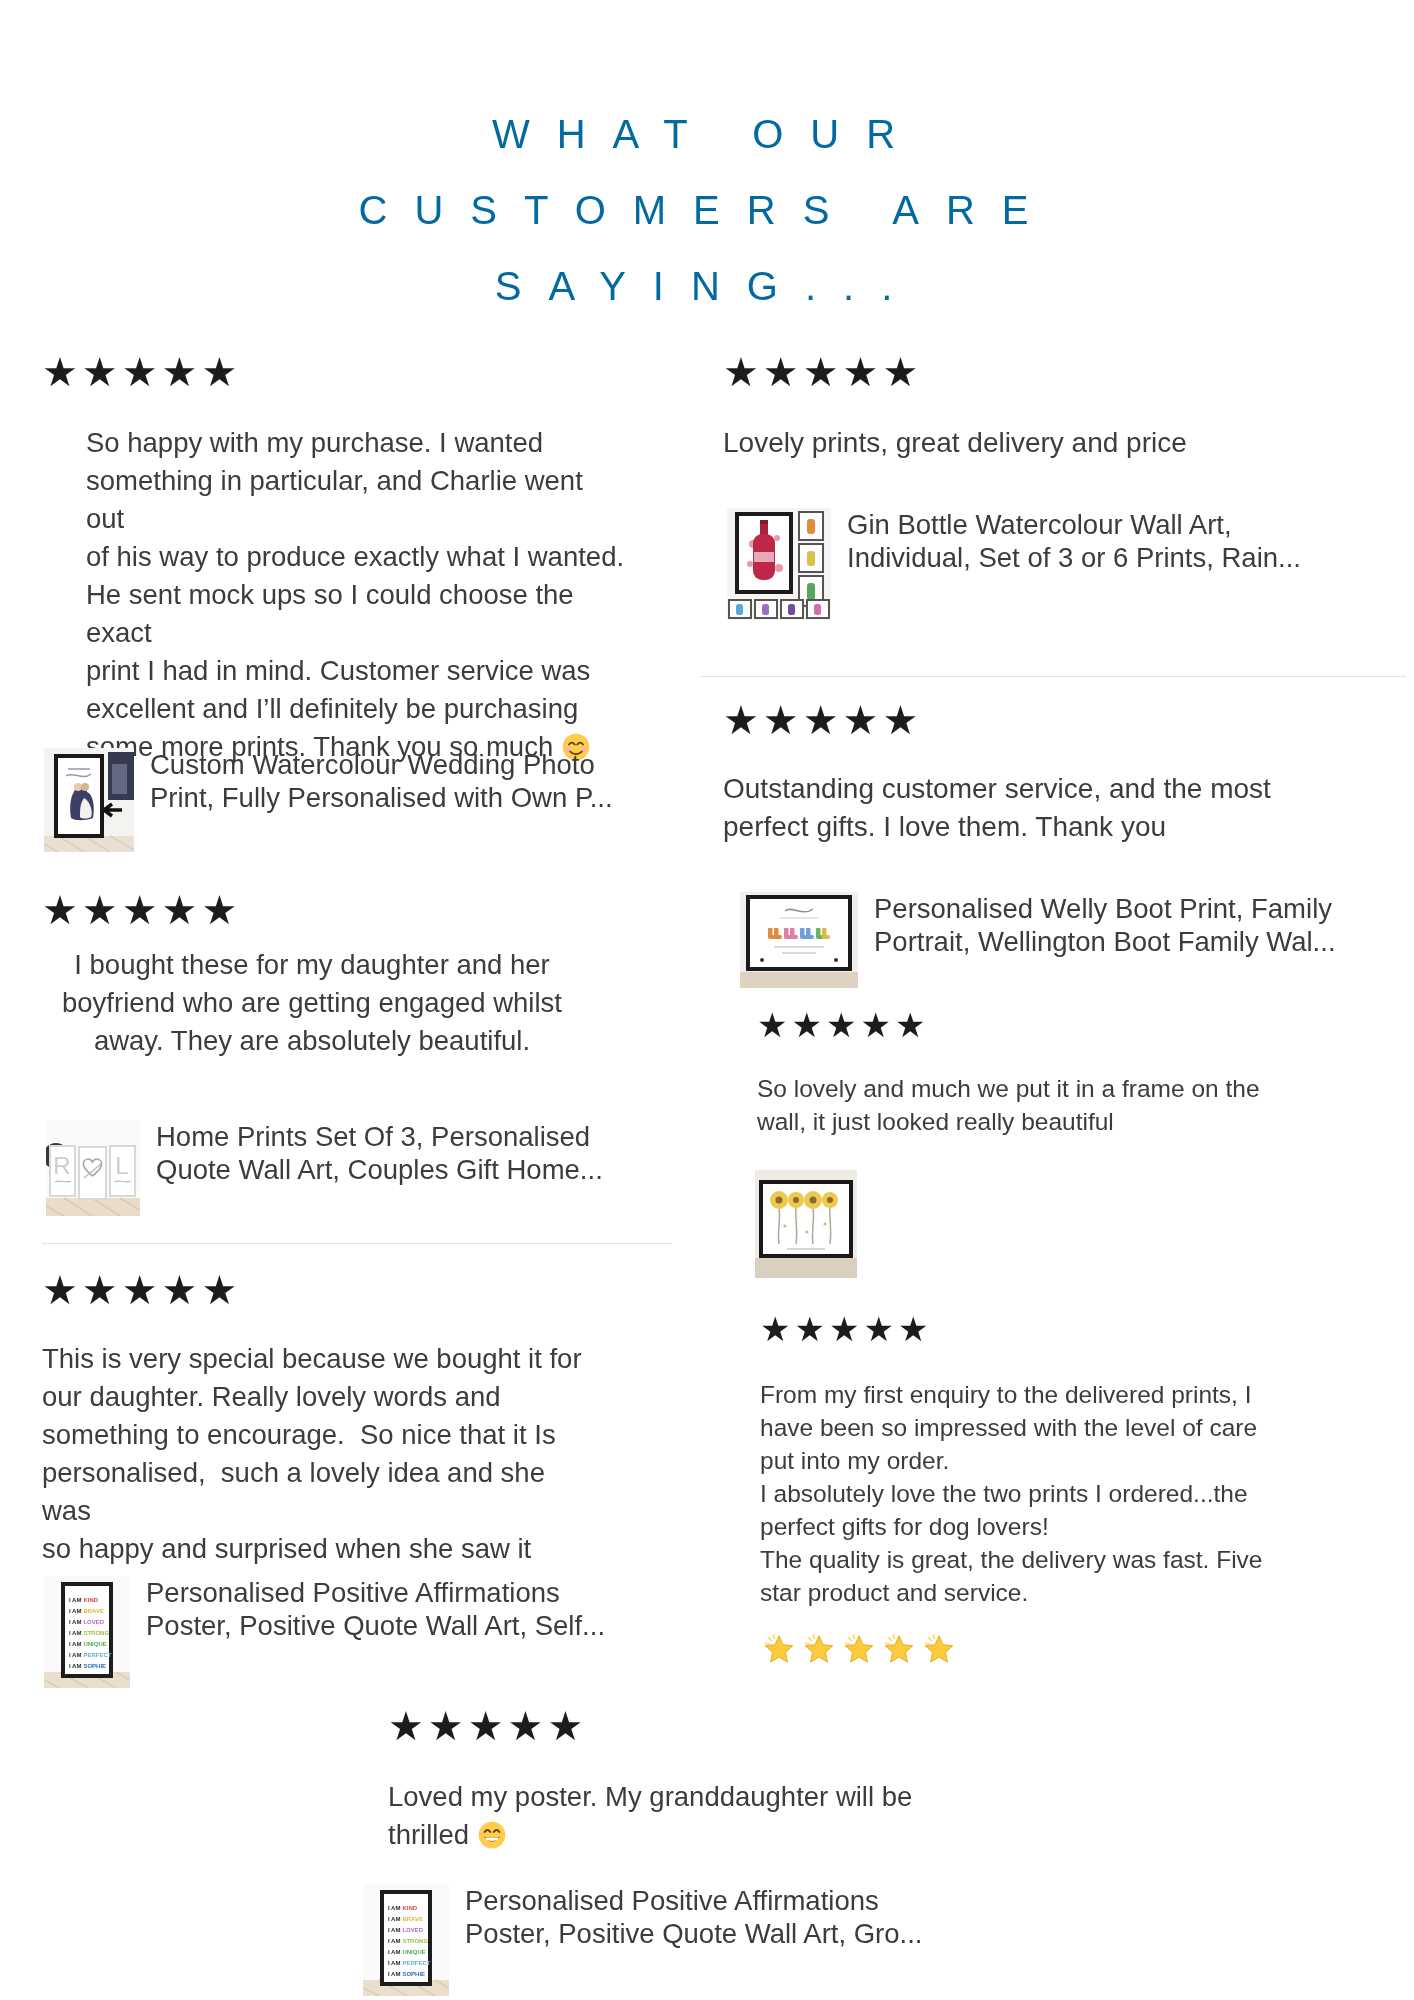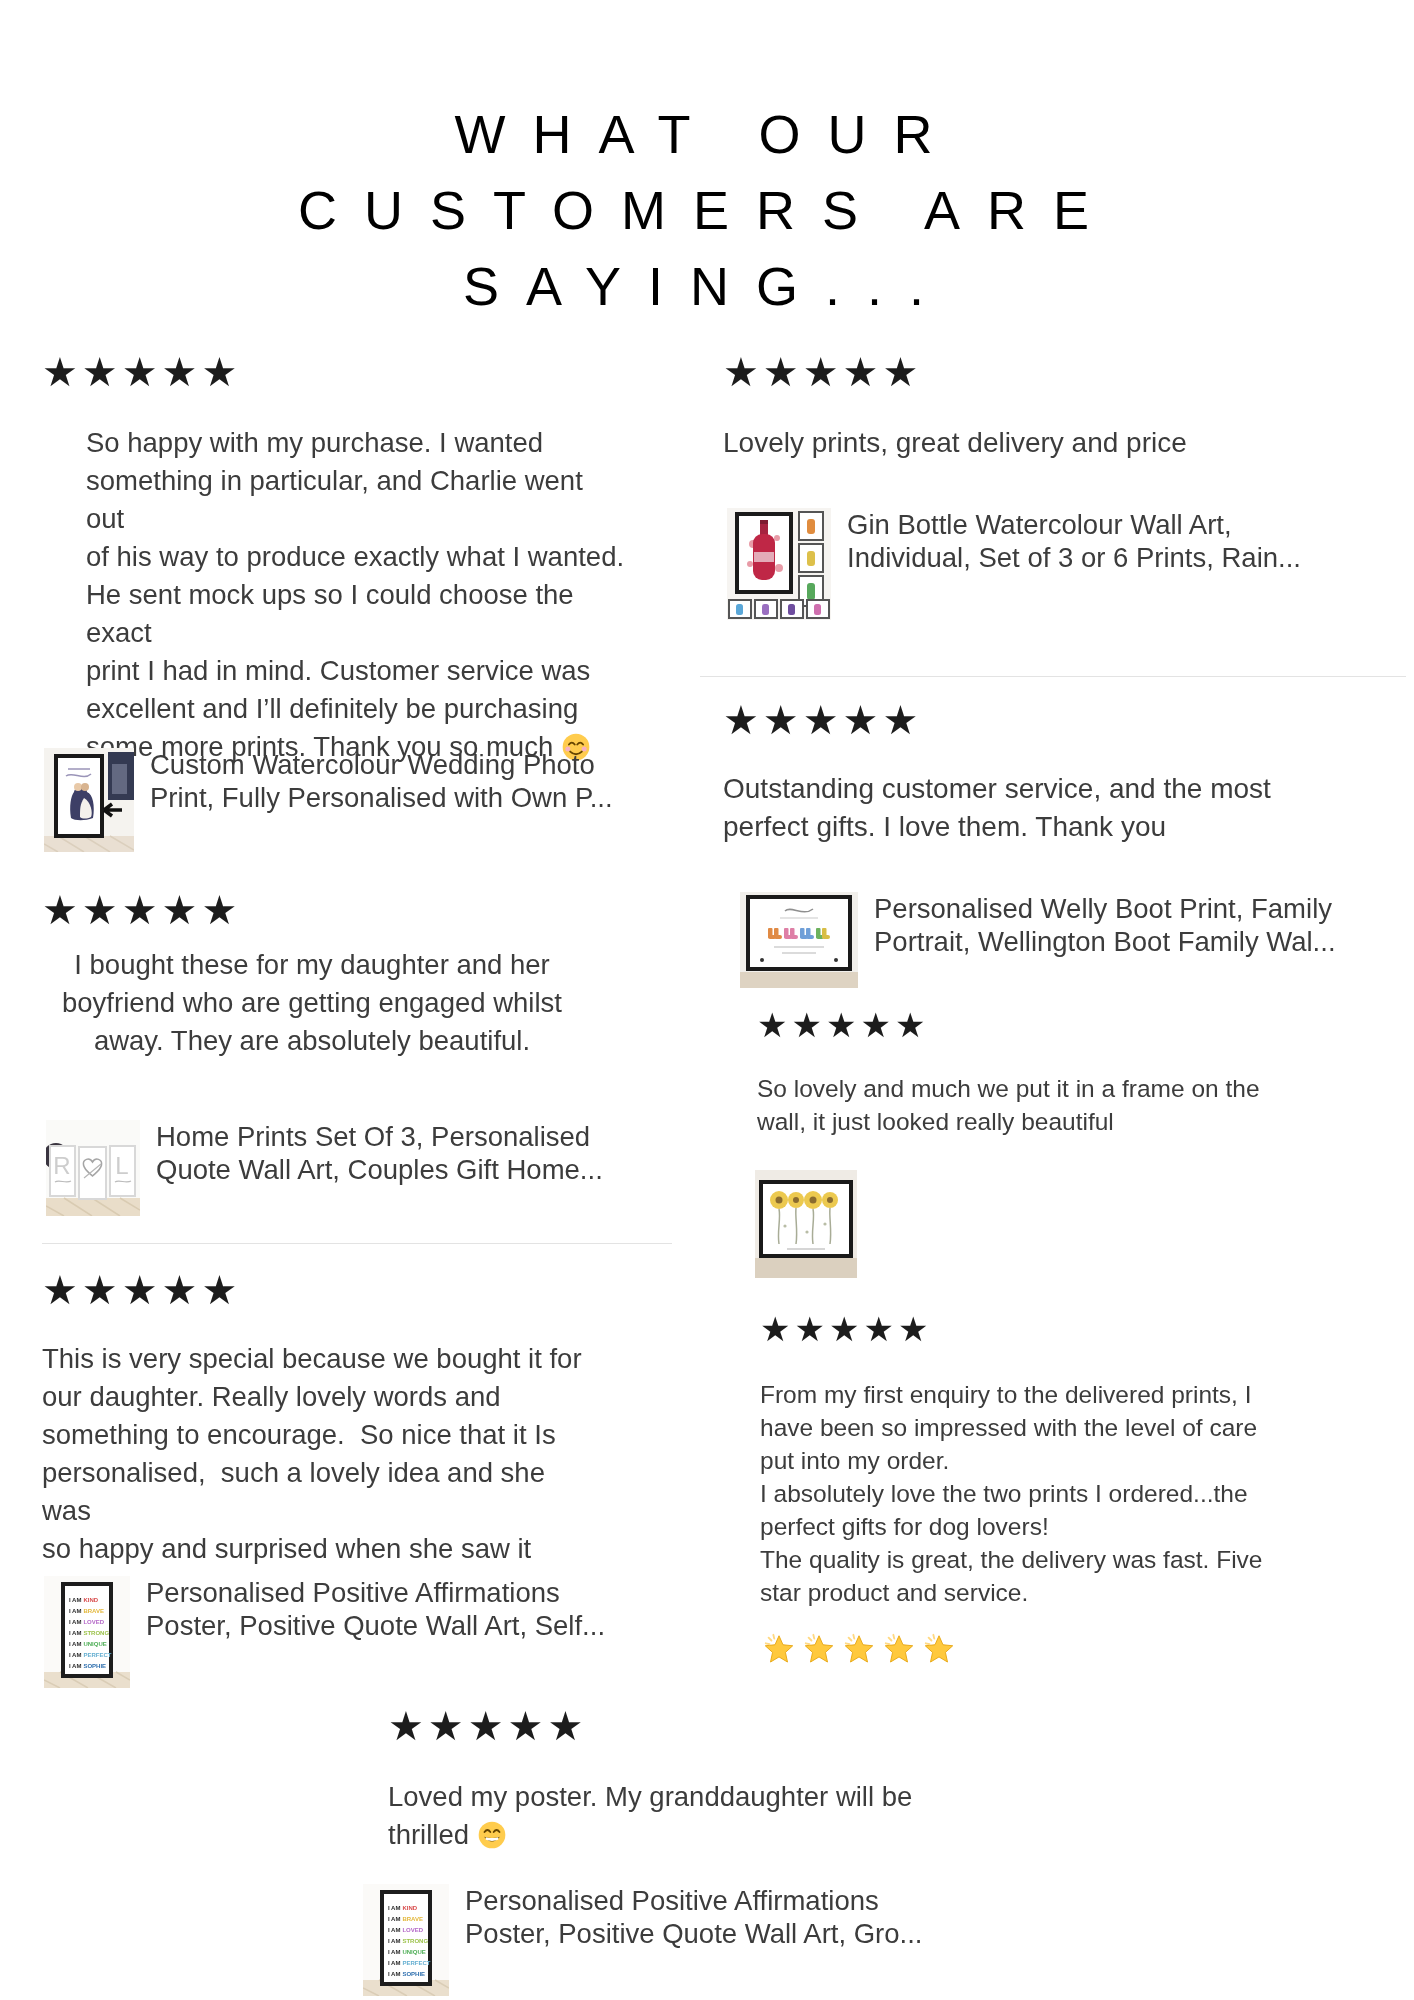--- a/index.html
+++ b/index.html
@@ -1,20 +1,20 @@
 <!DOCTYPE html>
 <html><head>
 <meta charset="utf-8">
 <style>
   html,body{margin:0;padding:0;background:#fff;}
   #canvas{position:relative;width:1414px;height:2000px;background:#ffffff;overflow:hidden;
           font-family:"Liberation Sans","DejaVu Sans",sans-serif;color:#3c3c3c;}
   .abs{position:absolute;}
-  .page-title{width:1414px;text-align:center;font-size:54px;line-height:76px;font-weight:300;
-              letter-spacing:27px;color:#000000;}
+  .page-title{width:1414px;text-align:center;font-size:40px;line-height:76px;font-weight:300;
+              letter-spacing:27px;color:#0369a1;}
   .stars{font-family:"DejaVu Sans",sans-serif;font-size:40px;letter-spacing:4px;color:#1c1c1c;line-height:1;}
   .stars.sm{font-size:34px;}
   .review{font-size:27.5px;line-height:38px;white-space:pre-wrap;}
   .review.r1{font-size:28px;}
   .review.small{font-size:24.5px;line-height:33px;}
   .product{display:flex;gap:16px;}
   .pname{font-size:27.5px;line-height:33px;white-space:pre-wrap;}
   .pname.small{font-size:24.5px;line-height:29px;}
   .divider{border-top:1px solid #e3e3e3;height:0;}
   .emoji{display:inline-block;vertical-align:-6px;}

